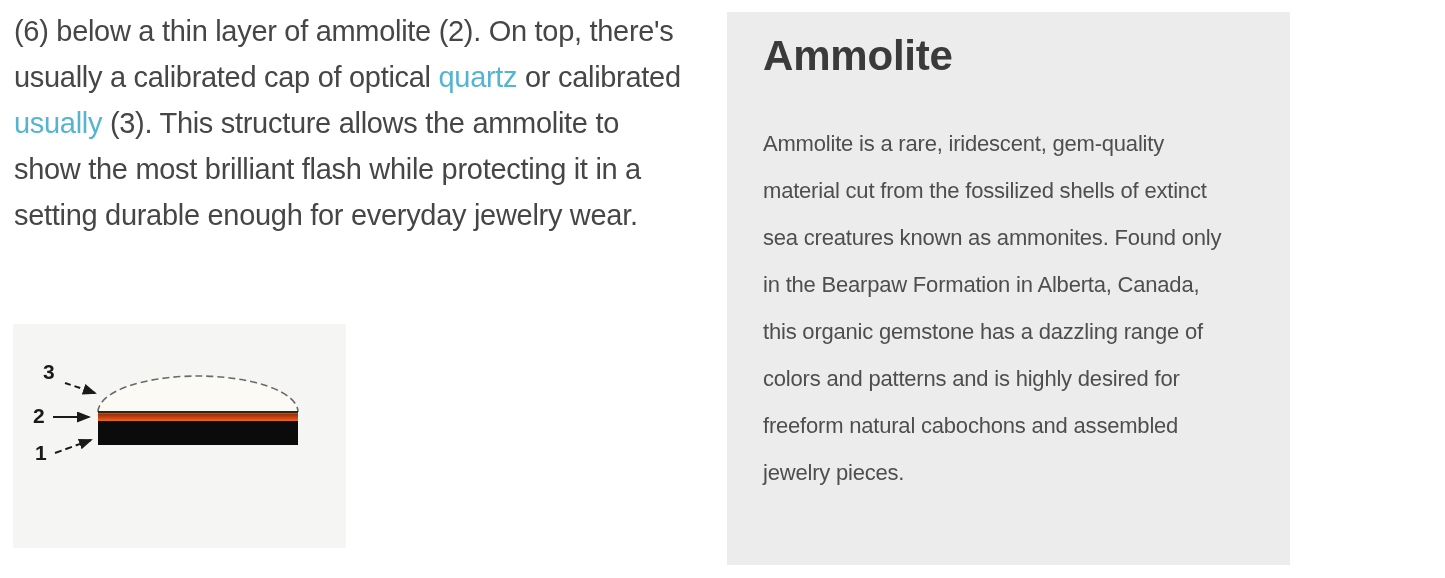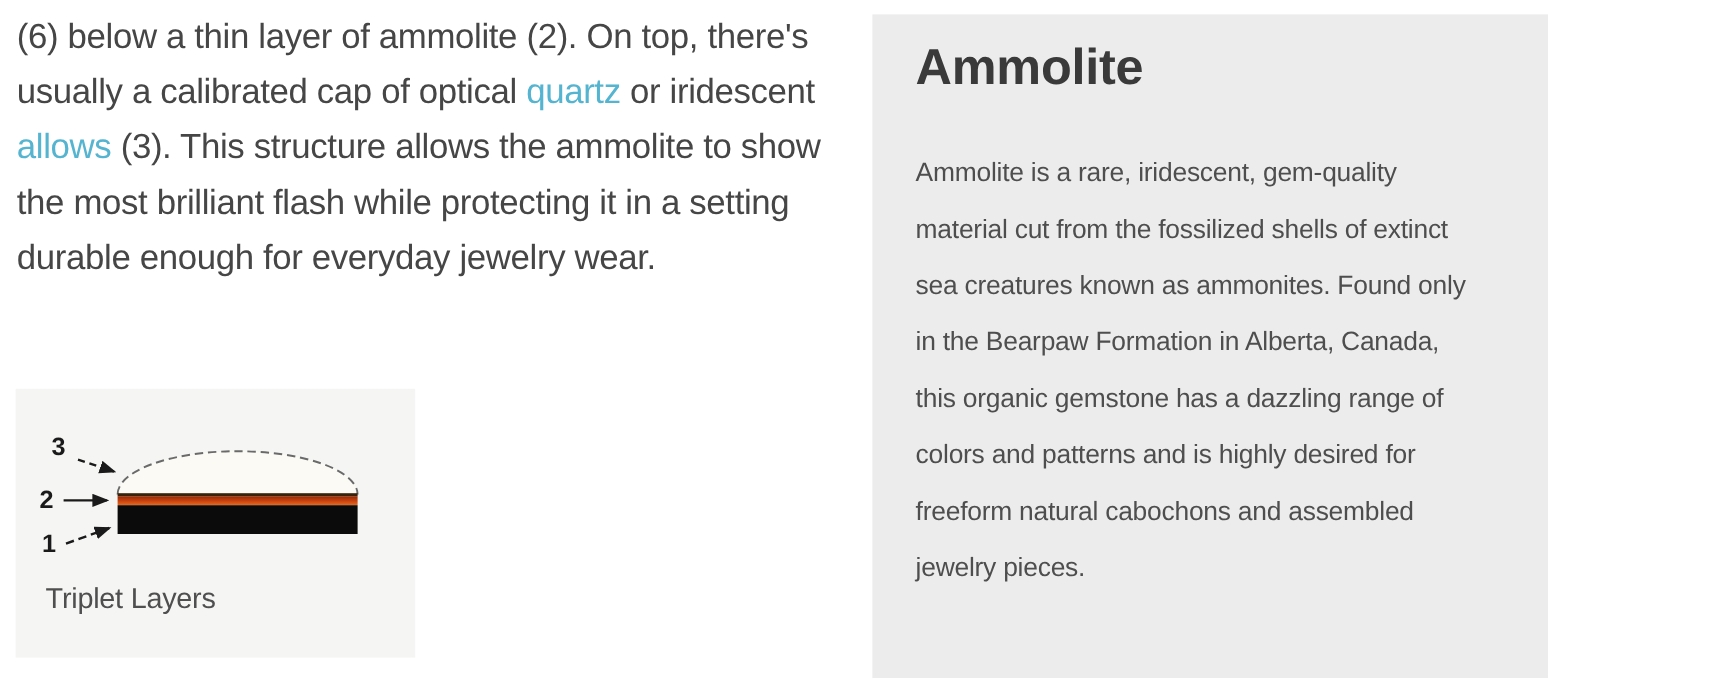--- a/index.html
+++ b/index.html
@@ -85,21 +85,21 @@
   .diagram-label{
     font-family:"Liberation Sans","DejaVu Sans",sans-serif;
     font-size:21px;
     font-weight:bold;
     fill:var(--diagram-ink);
   }
 </style>
 </head>
 <body>
 
-<p class="left-paragraph"><span>(6) below a thin layer of ammolite (2). On top, there's usually a calibrated cap of optical </span><a>quartz</a><span> or iridescent </span><a>allows</a><span> (3). This structure allows the ammolite to show the most brilliant flash while protecting it in a setting durable enough for everyday jewelry wear.</span></p>
+<p class="left-paragraph"><span>(6) below a thin layer of ammolite (2). On top, there's usually a calibrated cap of optical </span><a>quartz</a><span> or calibrated </span><a>usually</a><span> (3). This structure allows the ammolite to show the most brilliant flash while protecting it in a setting durable enough for everyday jewelry wear.</span></p>
 
 <figure class="figure-card">
   <svg width="333" height="160" viewBox="0 0 333 160">
     <defs>
       <linearGradient id="ammolite-grad" x1="0" y1="0" x2="0" y2="1">
         <stop offset="0" style="stop-color:#8f2b06"></stop>
         <stop offset="0.5" style="stop-color:var(--layer-ammolite)"></stop>
         <stop offset="1" style="stop-color:#e86a1e"></stop>
       </linearGradient>
       <marker id="ah" markerUnits="userSpaceOnUse" markerWidth="14" markerHeight="12" refX="12" refY="5.5" orient="auto">
@@ -117,21 +117,20 @@
 
     <text x="30" y="55" class="diagram-label">3</text>
     <line x1="52" y1="59" x2="82" y2="69" style="stroke:var(--diagram-ink)" stroke-width="2" stroke-dasharray="6 4" marker-end="url(#ah)"></line>
 
     <text x="20" y="99" class="diagram-label">2</text>
     <line x1="40" y1="93" x2="76" y2="93" style="stroke:var(--diagram-ink)" stroke-width="2" marker-end="url(#ah)"></line>
 
     <text x="22" y="136" class="diagram-label">1</text>
     <line x1="42" y1="129" x2="78" y2="116" style="stroke:var(--diagram-ink)" stroke-width="2" stroke-dasharray="7 4" marker-end="url(#ah)"></line>
   </svg>
-  <figcaption class="figure-caption">Triplet Layers</figcaption>
 </figure>
 
 <aside class="right-card">
   <h2 class="right-title">Ammolite</h2>
   <p class="right-body">Ammolite is a rare, iridescent, gem-quality
 material cut from the fossilized shells of extinct
 sea creatures known as ammonites. Found only
 in the Bearpaw Formation in Alberta, Canada,
 this organic gemstone has a dazzling range of
 colors and patterns and is highly desired for

